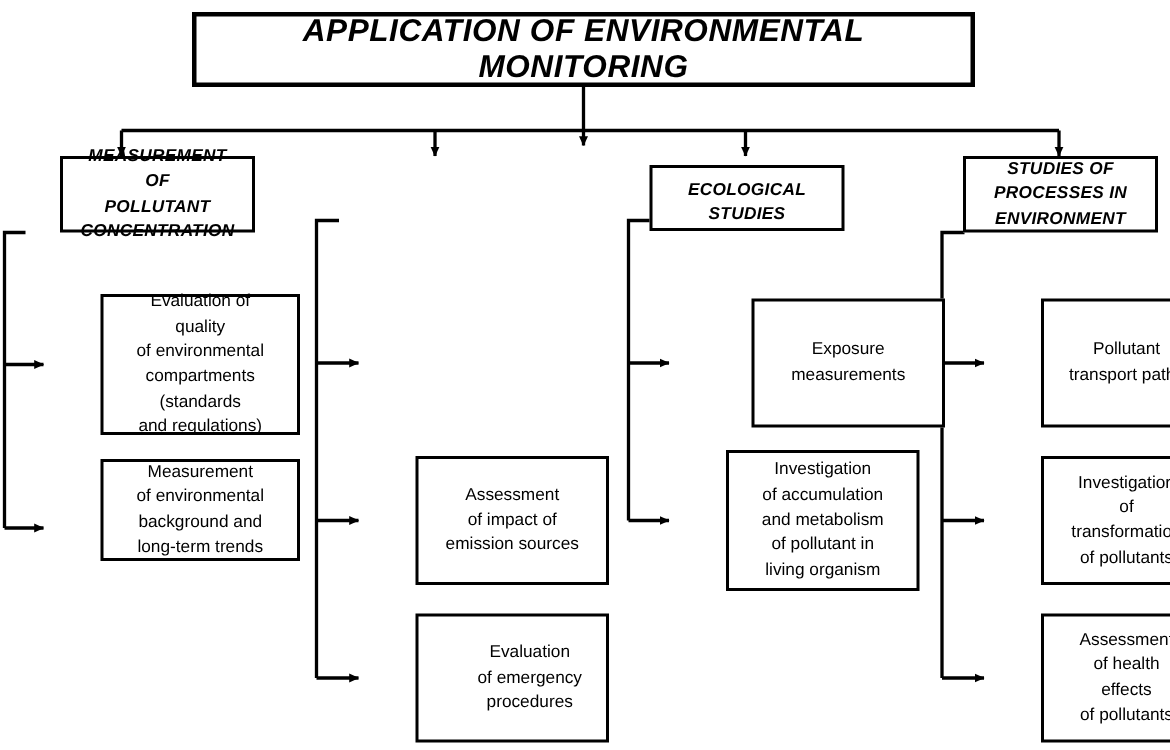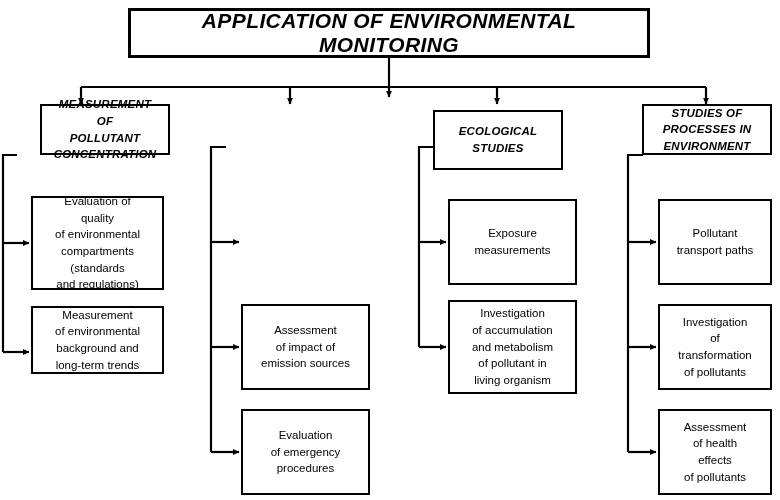--- a/index.html
+++ b/index.html
@@ -52,20 +52,21 @@
     font-size: 11.5px;
     line-height: 1.45;
     letter-spacing: 0.2px;
   }
   .node-leaf {
     border-width: 2px;
     font-weight: normal;
     font-style: normal;
     font-size: 11.5px;
     line-height: 1.45;
+    margin-left: 36px;
   }
   .node-label {
     display: block;
     white-space: pre-line;
     padding: 0 16px;
     border-radius: 24px;
   }
 </style>
 </head>
 <body>
@@ -121,21 +122,21 @@
     <span class="node-label">APPLICATION OF ENVIRONMENTAL MONITORING</span>
   </div>
 
   <div class="node node-category" style="left:16px; top:104px; width:130px; height:51px;margin-left:24px;">
     <span class="node-label">MEASUREMENT OF
 POLLUTANT
 CONCENTRATION</span>
   </div>
 
 
-  <div class="node node-category" style="left:433px; top:110px; width:130px; height:60px;">
+  <div class="node node-category" style="left:433px; top:110px; width:130px; height:44px;align-items:flex-end;">
     <span class="node-label">ECOLOGICAL
 STUDIES</span>
   </div>
 
   <div class="node node-category" style="left:642px; top:104px; width:130px; height:51px;">
     <span class="node-label">STUDIES OF
 PROCESSES IN
 ENVIRONMENT</span>
   </div>
 
@@ -154,27 +155,27 @@
 long-term trends</span>
   </div>
 
 
   <div class="node node-leaf" style="left:241px; top:304px; width:129px; height:86px;">
     <span class="node-label">Assessment
 of impact of
 emission sources</span>
   </div>
 
-  <div class="node node-leaf" style="left:241px; top:409px; width:129px; height:86px;">
+  <div class="node node-leaf" style="left:241px; top:409px; width:129px; height:86px;justify-content:flex-end;">
     <span class="node-label">Evaluation
 of emergency
 procedures</span>
   </div>
 
-  <div class="node node-leaf" style="left:448px; top:199px; width:129px; height:86px;">
+  <div class="node node-leaf" style="left:465px; top:199px; width:129px; height:86px;">
     <span class="node-label">Exposure
 measurements</span>
   </div>
 
   <div class="node node-leaf" style="left:448px; top:300px; width:129px; height:94px;">
     <span class="node-label">Investigation
 of accumulation
 and metabolism
 of pollutant in
 living organism</span>

